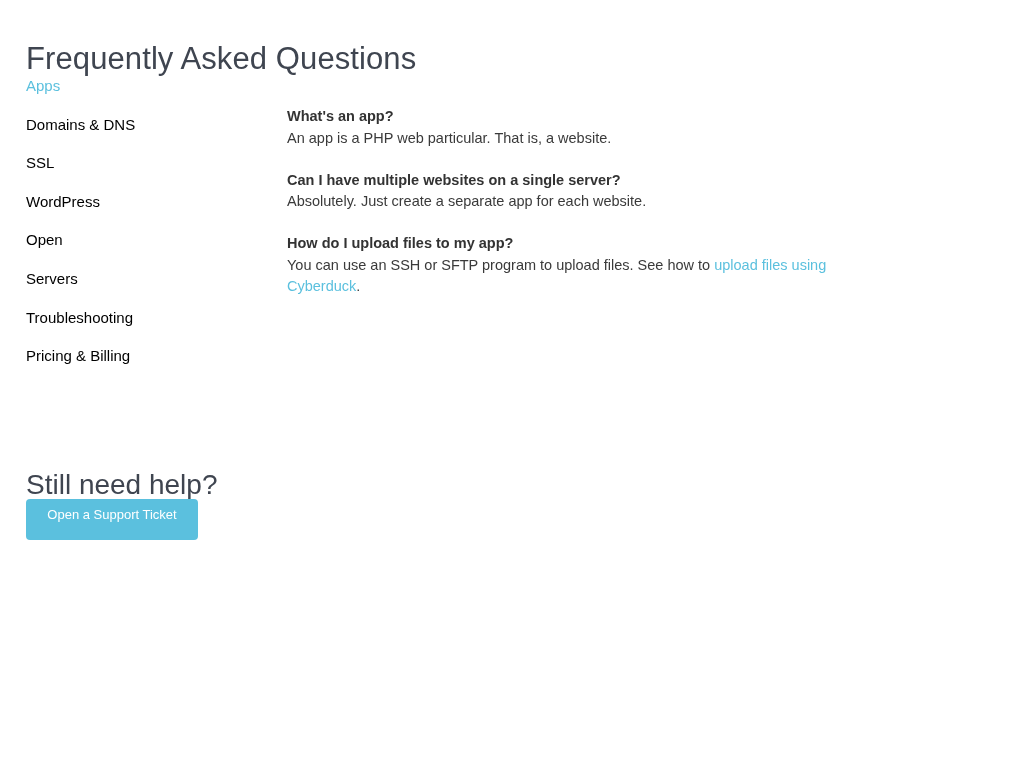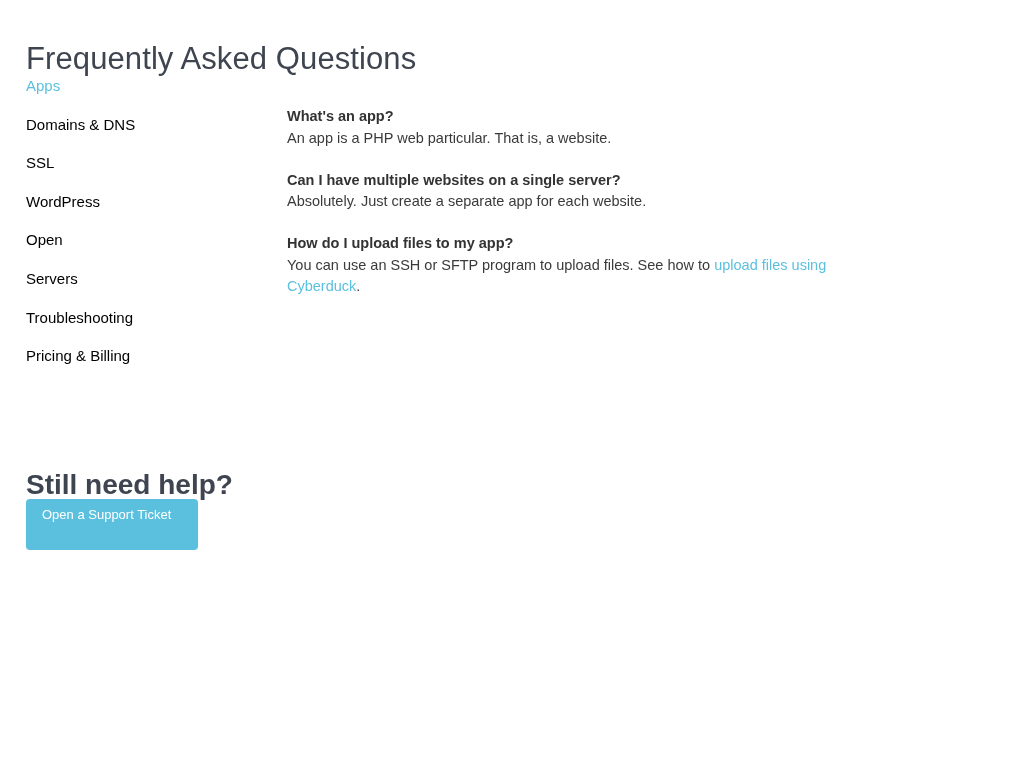--- a/index.html
+++ b/index.html
@@ -56,34 +56,34 @@
   .faq-nav-item.active {
     color: #5bc0de;
   }
 
   
   .help-title {
     position: absolute;
     left: 26px;
     top: 445px;
     font-size: 28px;
-    font-weight: 700;
+    font-weight: 400;
     color: #3f4550;
     line-height: 34px;
     white-space: nowrap;
   }
   .support-button {
     position: absolute;
     left: 26px;
     top: 499px;
     display: inline-block;
     box-sizing: border-box;
-    padding: 8px 16px 27px 16px;
+    padding: 8px 16px 17px 16px;
     min-width: 172px;
-    text-align: left;
+    text-align: center;
     background: #5bc0de;
     color: #ffffff;
     font-size: 13px;
     line-height: 16px;
     border: none;
     border-radius: 4px;
     text-decoration: none;
     font-family: "Liberation Sans", sans-serif;
     cursor: pointer;
   }

